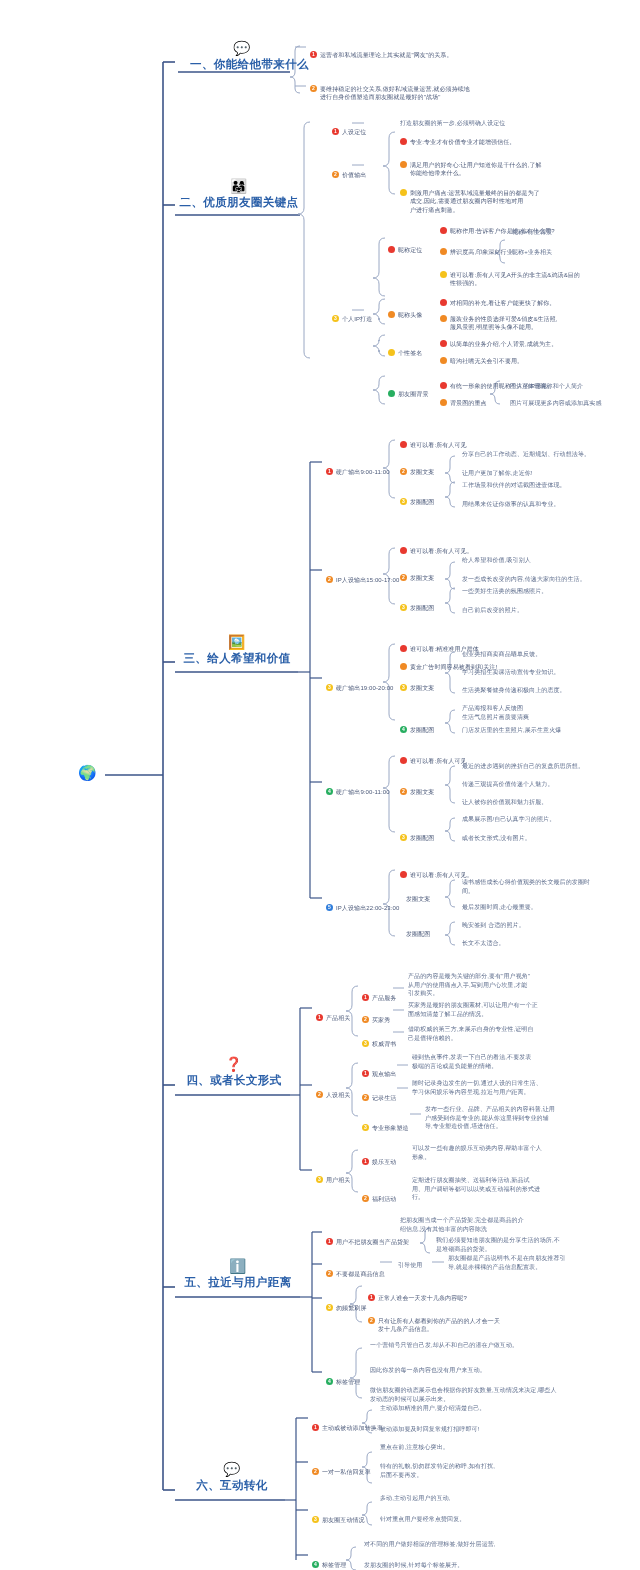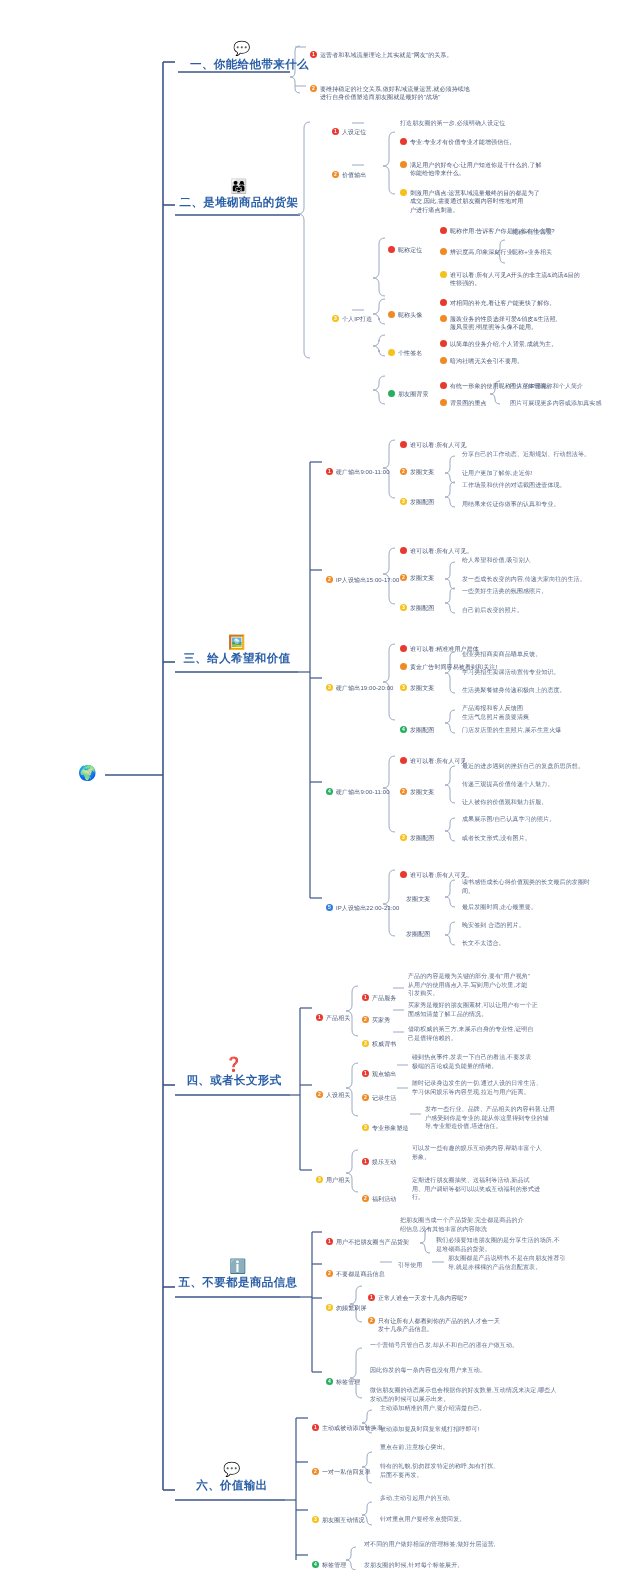--- a/index.html
+++ b/index.html
@@ -222,21 +222,21 @@
   <div class="node" style="left:310px; top:42px; width:320px;">
     <span class="bullet b1">1</span><span class="lbl">运营者和私域流量理论上其实就是"网友"的关系。</span>
   </div>
   <div class="node" style="left:310px; top:76px; width:300px;">
     <span class="bullet b2">2</span><span class="lbl" style="width:285px;">要维持稳定的社交关系,做好私域流量运营,就必须持续地
 进行自身价值塑造而朋友圈就是最好的"战场"</span>
   </div>
 
   <div class="section" style="left:178px; top:178px; width:122px;">
     <span class="sec-icon">👨‍👩‍👧</span>
-    <span>二、是堆砌商品的货架</span>
+    <span>二、优质朋友圈关键点</span>
   </div>
   <div class="node" style="left:332px; top:119px;">
     <span class="bullet b1">1</span><span class="lbl">人设定位</span>
   </div>
   <div class="node leaf" style="left:400px; top:119px; width:230px;">打造朋友圈的第一步,必须明确人设定位</div>
 
   <div class="node" style="left:332px; top:162px;">
     <span class="bullet b2">2</span><span class="lbl">价值输出</span>
   </div>
   <div class="node" style="left:400px; top:129px; width:230px;">
@@ -453,21 +453,21 @@
 形象。</div>
   <div class="node" style="left:362px; top:1186px;">
     <span class="bullet b2">2</span><span class="lbl">福利活动</span>
   </div>
   <div class="node leaf" style="left:412px; top:1176px; width:180px;">定期进行朋友圈抽奖、送福利等活动,新品试
 用、用户调研等都可以以奖或互动福利的形式进
 行。</div>
 
   <div class="section" style="left:176px; top:1258px; width:124px;">
     <span class="sec-icon">ℹ️</span>
-    <span>五、不要都是商品信息</span>
+    <span>五、拉近与用户距离</span>
   </div>
 
   <div class="node" style="left:326px; top:1229px;">
     <span class="bullet b1">1</span><span class="lbl">用户不把朋友圈当产品货架</span>
   </div>
   <div class="node leaf" style="left:400px; top:1216px; width:185px;">把朋友圈当成一个产品货架,完全都是商品的介
 绍信息,没有其他丰富的内容陈洗</div>
   <div class="node leaf" style="left:436px; top:1236px; width:185px;">我们必须要知道朋友圈的是分享生活的场所,不
 是堆砌商品的货架。</div>
 
@@ -492,21 +492,21 @@
   <div class="node" style="left:326px; top:1369px;">
     <span class="bullet b4">4</span><span class="lbl">标签管理</span>
   </div>
   <div class="node leaf" style="left:370px; top:1341px;">一个营销号只管自己发,却从不和自己的潜在户做互动。</div>
   <div class="node leaf" style="left:370px; top:1366px;">因此你发的每一条内容也没有用户来互动。</div>
   <div class="node leaf" style="left:370px; top:1386px; width:255px;">微信朋友圈的动态展示也会根据你的好友数量,互动情况来决定,哪些人
 发动态的时候可以展示出来。</div>
 
   <div class="section" style="left:178px; top:1461px; width:108px;">
     <span class="sec-icon">💬</span>
-    <span>六、价值输出</span>
+    <span>六、互动转化</span>
   </div>
 
   <div class="node" style="left:312px; top:1415px;">
     <span class="bullet b1">1</span><span class="lbl">主动或被动添加转换率</span>
   </div>
   <div class="node leaf" style="left:380px; top:1404px;">主动添加精准的用户,要介绍清楚自己。</div>
   <div class="node leaf" style="left:380px; top:1425px;">被动添加要及时回复常规打招呼即可!</div>
 
   <div class="node" style="left:312px; top:1459px;">
     <span class="bullet b2">2</span><span class="lbl">一对一私信回复率</span>

